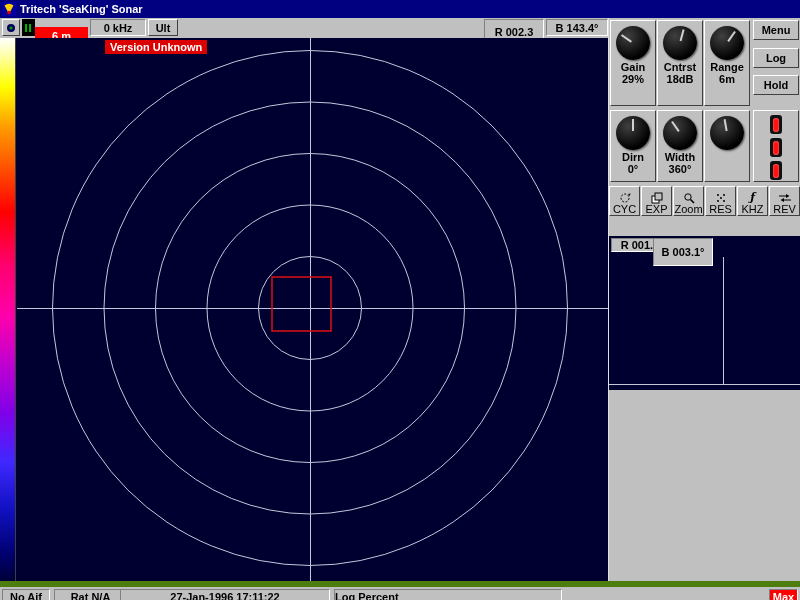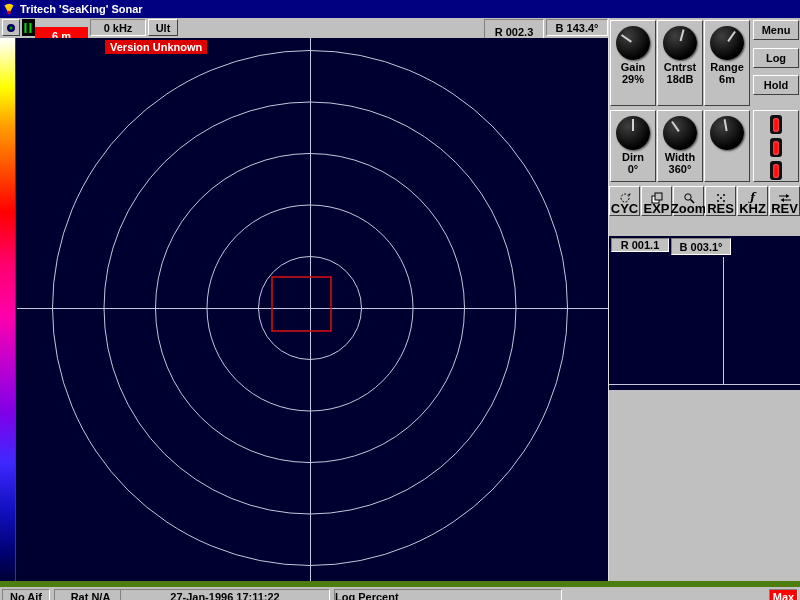--- a/index.html
+++ b/index.html
@@ -8,36 +8,36 @@
   #screen{position:relative;width:800px;height:600px;background:#c0c0c0;overflow:hidden;font-size:11px;font-weight:bold;color:#000}
   .abs{position:absolute}
   .raised{background:#c0c0c0;border:1px solid;border-color:#ffffff #404040 #404040 #ffffff}
   .sunken{background:#c0c0c0;border:1px solid;border-color:#808080 #ffffff #ffffff #808080}
   .cen{display:flex;align-items:center;justify-content:center}
   button{font:inherit;color:inherit;cursor:default;appearance:none}
   .btn{display:flex;align-items:center;justify-content:center;background:#c0c0c0;border:1px solid;border-color:#ffffff #404040 #404040 #ffffff}
   #titlebar{left:0;top:0;width:800px;height:18px;background:#000080;display:flex;align-items:center;gap:4px;padding-left:2px}
   #titlebar .ttxt{color:#fff}
   #toolbar{left:0;top:18px;width:608px;height:20px;background:#c0c0c0}
-  .pausebox{left:22px;top:1px;width:13px;height:17px;background:#000;color:#00dd00;font-size:14px;letter-spacing:1px}
+  .pausebox{left:22px;top:1px;width:13px;height:17px;background:#000;color:#00dd00;font-size:11px;letter-spacing:1px}
   .rangebox{left:35px;top:9px;width:53px;height:17px;background:#f00;color:#fff}
   #main{left:0;top:38px;width:608px;height:543px;background:#000030}
   #colorbar{left:0;top:0;width:16px;height:543px;border-right:1px solid #404040;
     background:linear-gradient(to bottom,#ffffff 0%,#ffffb0 3%,#ffff00 9%,#ffa000 16%,#ff5000 24%,#ff0000 32%,#ff0070 42%,#ff00aa 51%,#c000d0 60%,#8000e8 69%,#4028ff 78%,#1010c0 87%,#000070 95%,#000038 100%)}
   .verlabel{left:105px;top:2px;background:#dd0000;color:#fff;padding:1px 5px}
   #rpanel{left:608px;top:18px;width:192px;height:563px;background:#c0c0c0;border-left:1px solid #dfdfdf}
   .kpanel{width:46px}
   .knob{width:34px;height:34px;border-radius:50%;margin:5px auto 1px;background:radial-gradient(circle at 35% 30%,#404040,#000 70%);position:relative;box-shadow:1px 1px 2px rgba(0,0,0,.6)}
   .krot{position:absolute;left:0;top:0;width:34px;height:34px}
   .kptr{position:absolute;left:16px;top:3px;width:2px;height:12px;background:#d0d0d0}
   .klbl{text-align:center;line-height:12px}
   .ledslot{width:12px;height:19px;background:#101010;margin:4px auto 0;border-radius:3px;display:flex;align-items:center;justify-content:center}
   .led{width:6px;height:14px;border-radius:3px;background:#ff1010;box-shadow:inset 0 0 2px #ffa0a0}
   .tool{flex-direction:column;gap:1px;width:31px;height:30px;padding-top:2px}
-  .tlabel{font-size:13px;font-weight:bold;line-height:8px}
+  .tlabel{font-size:11px;font-weight:normal;line-height:8px}
   .ticon{height:12px;display:flex;align-items:center;justify-content:center}
   .fglyph{font-family:"DejaVu Serif",serif;font-style:italic;font-size:11px;line-height:10px}
   .zoomview{background:#000030}
   .zline{background:#c4c8dc;position:absolute}
   #statusbar{left:0;top:581px;width:800px;height:19px;background:#c0c0c0;border-top:6px solid #4d7c0f}
   .sb{top:2px;height:15px;display:flex;align-items:center;justify-content:center}
 </style>
 </head>
 <body>
 
@@ -215,21 +215,21 @@
             <path d="M13 7H5" stroke="#000"></path>
             <path d="M6 5L2.5 7 6 9z" fill="#000"></path>
           </svg>
         </span>
       <span class="tlabel">REV</span>
     </button>
 
 
     <div class="abs zoomview" style="left:0;top:218px;width:192px;height:154px">
       <div class="abs cen sunken" style="left:2px;top:2px;width:58px;height:14px">R 001.1</div>
-      <div class="abs cen sunken" style="left:62px;top:2px;width:60px;height:17px">B 003.1°</div>
+      <div class="abs cen sunken" style="left:44px;top:2px;width:60px;height:28px">B 003.1°</div>
       <div class="zline" style="left:114px;top:21px;width:1px;height:127px"></div>
       <div class="zline" style="left:0;top:148px;width:192px;height:1px"></div>
     </div>
 
   </div>
 
   <div id="statusbar" class="abs">
     <div class="abs sb sunken" style="left:2px;width:48px">No Aif</div>
     <div class="abs sb sunken" style="left:54px;width:73px">Rat N/A</div>
     <div class="abs sb sunken" style="left:120px;width:210px">27-Jan-1996 17:11:22</div>

